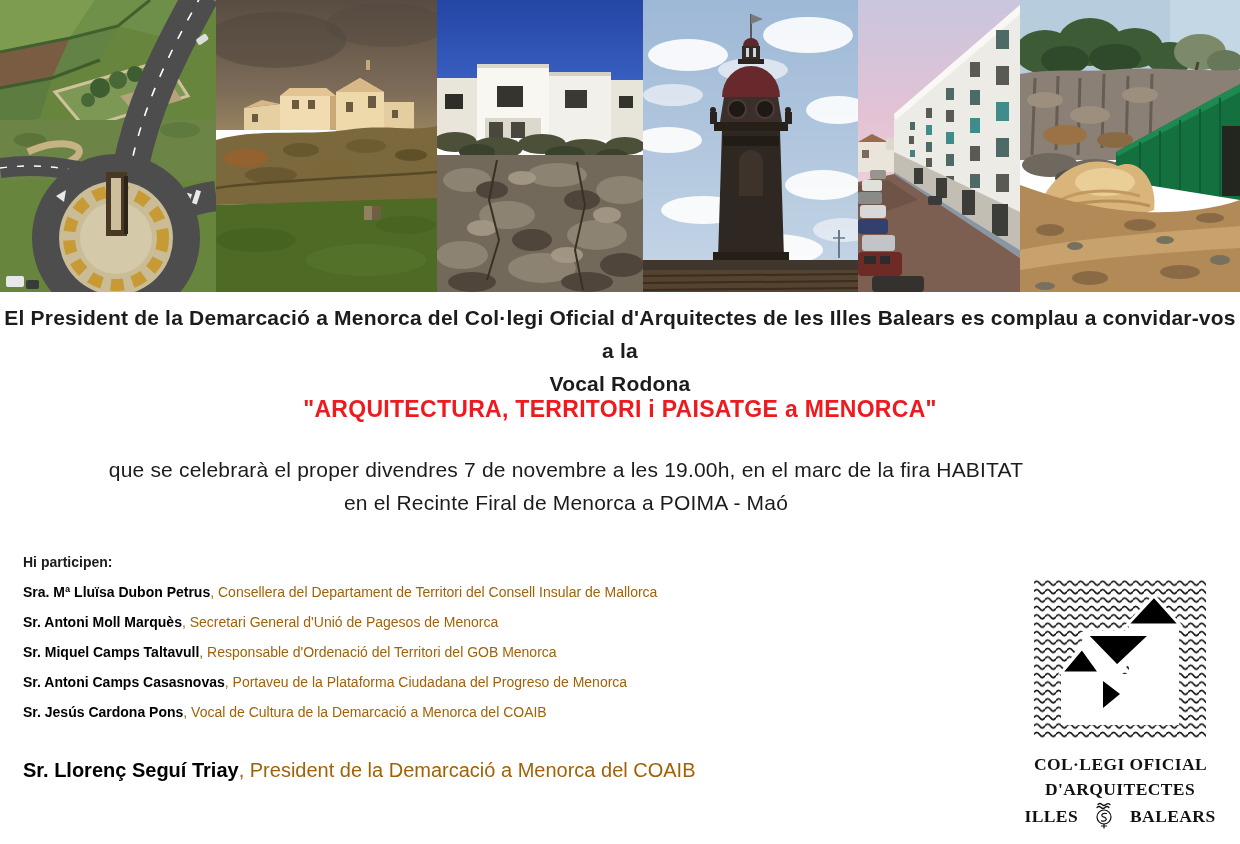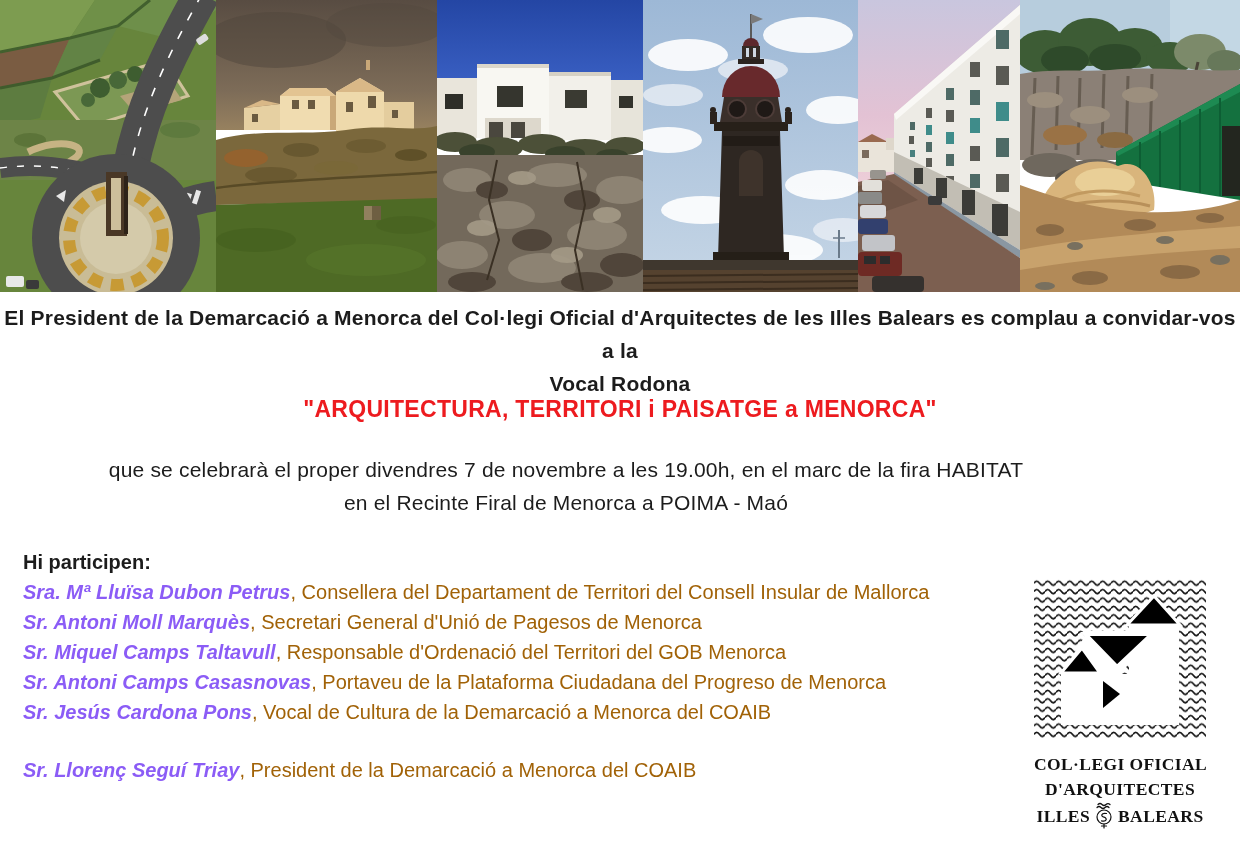--- a/index.html
+++ b/index.html
@@ -7,30 +7,30 @@
        font-family:"Liberation Sans", sans-serif;color:#1c1c1c;}
   .photo-strip{position:absolute;top:0;left:0;width:1240px;height:292px;display:flex;}
   .photo-strip figure{margin:0;padding:0;height:292px;}
   .photo-strip svg{display:block;}
   .intro{position:absolute;top:301px;left:0;width:1240px;text-align:center;
          font-size:21px;line-height:33px;letter-spacing:.2px;font-weight:bold;}
   .title{position:absolute;top:392px;left:0;width:1240px;text-align:center;
          font-size:23px;line-height:34px;font-weight:bold;color:#ed1b1f;letter-spacing:.3px;}
   .when{position:absolute;top:453px;left:0;width:1132px;text-align:center;
         font-size:21px;line-height:33px;letter-spacing:.2px;}
-  .participants{position:absolute;top:547px;left:23px;font-size:20px;line-height:30px;}
+  .participants{position:absolute;top:547px;left:23px;font-size:14px;line-height:30px;}
   .presenter{position:absolute;top:755px;left:23px;font-size:20px;line-height:30px;}
   .sec-heading{font-weight:bold;}
-  .p-name{font-weight:bold;color:#8b5cf6;font-style:italic;}
+  .p-name{font-weight:bold;color:#000000;}
   .p-role{color:#a16207;}
   .logo{position:absolute;left:1034px;top:578px;width:172px;text-align:center;}
   .logo-emblem svg{display:block;}
   .logo-text{font-family:"Liberation Serif", serif;font-size:17.5px;line-height:25px;
              font-weight:bold;color:#111;margin-top:14px;letter-spacing:.4px;white-space:nowrap;}
-  .logo-line3{display:flex;align-items:center;justify-content:center;gap:4px;}
+  .logo-line3{display:flex;align-items:center;justify-content:center;gap:16px;}
   .logo-line3 svg{display:block;}
 </style>
 </head>
 <body>
 
 <div class="photo-strip">
 
   <figure title="Aerial view of a road roundabout surrounded by farmland">
     <svg width="216" height="292" viewBox="0 0 216 292">
       <rect width="216" height="292" fill="#67853c"></rect>

